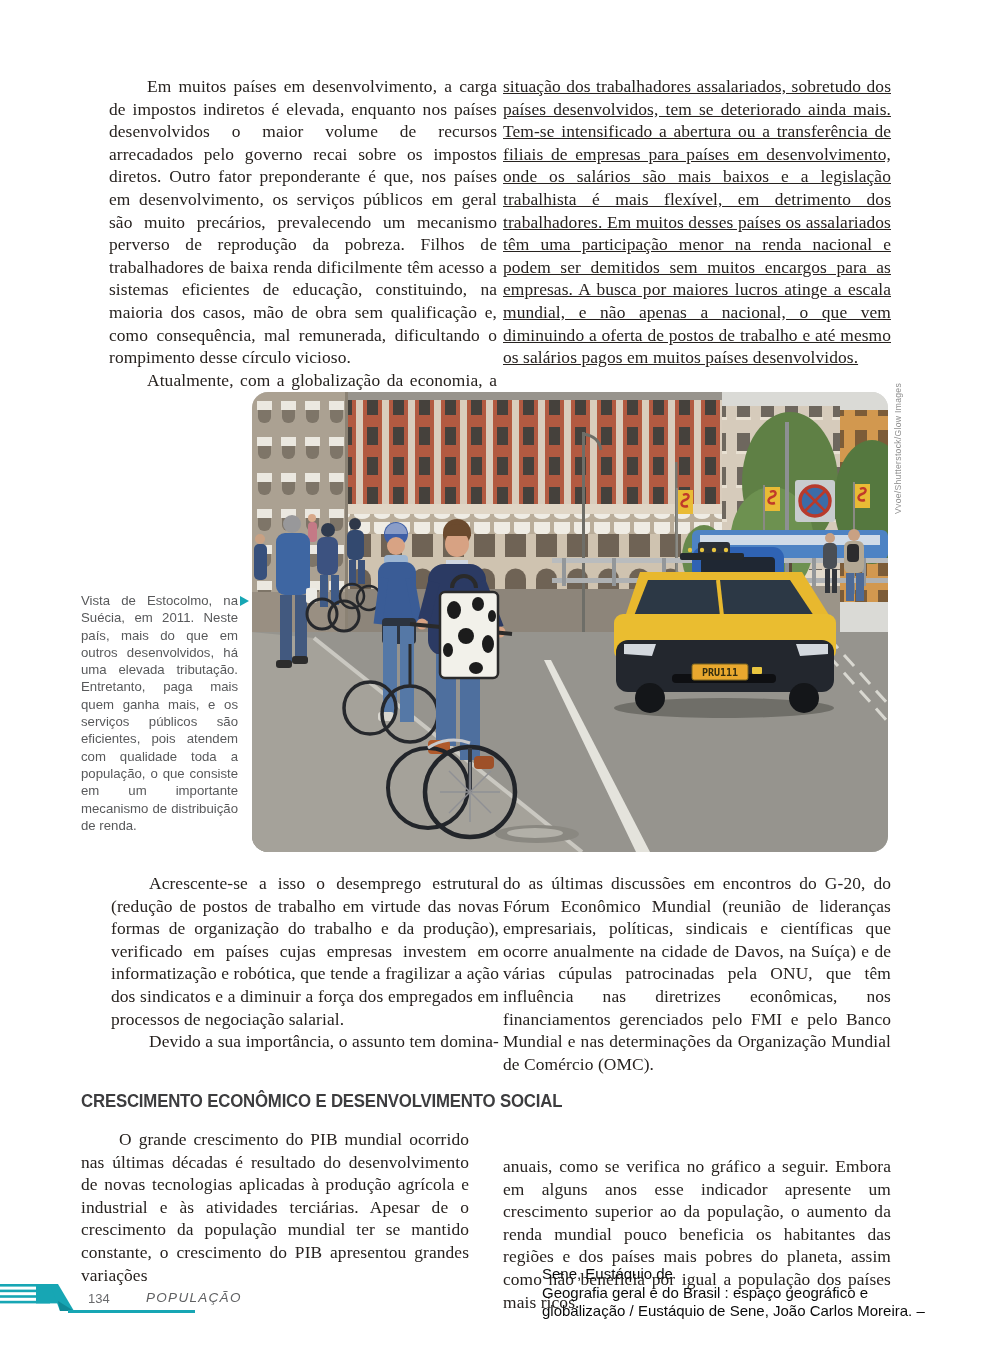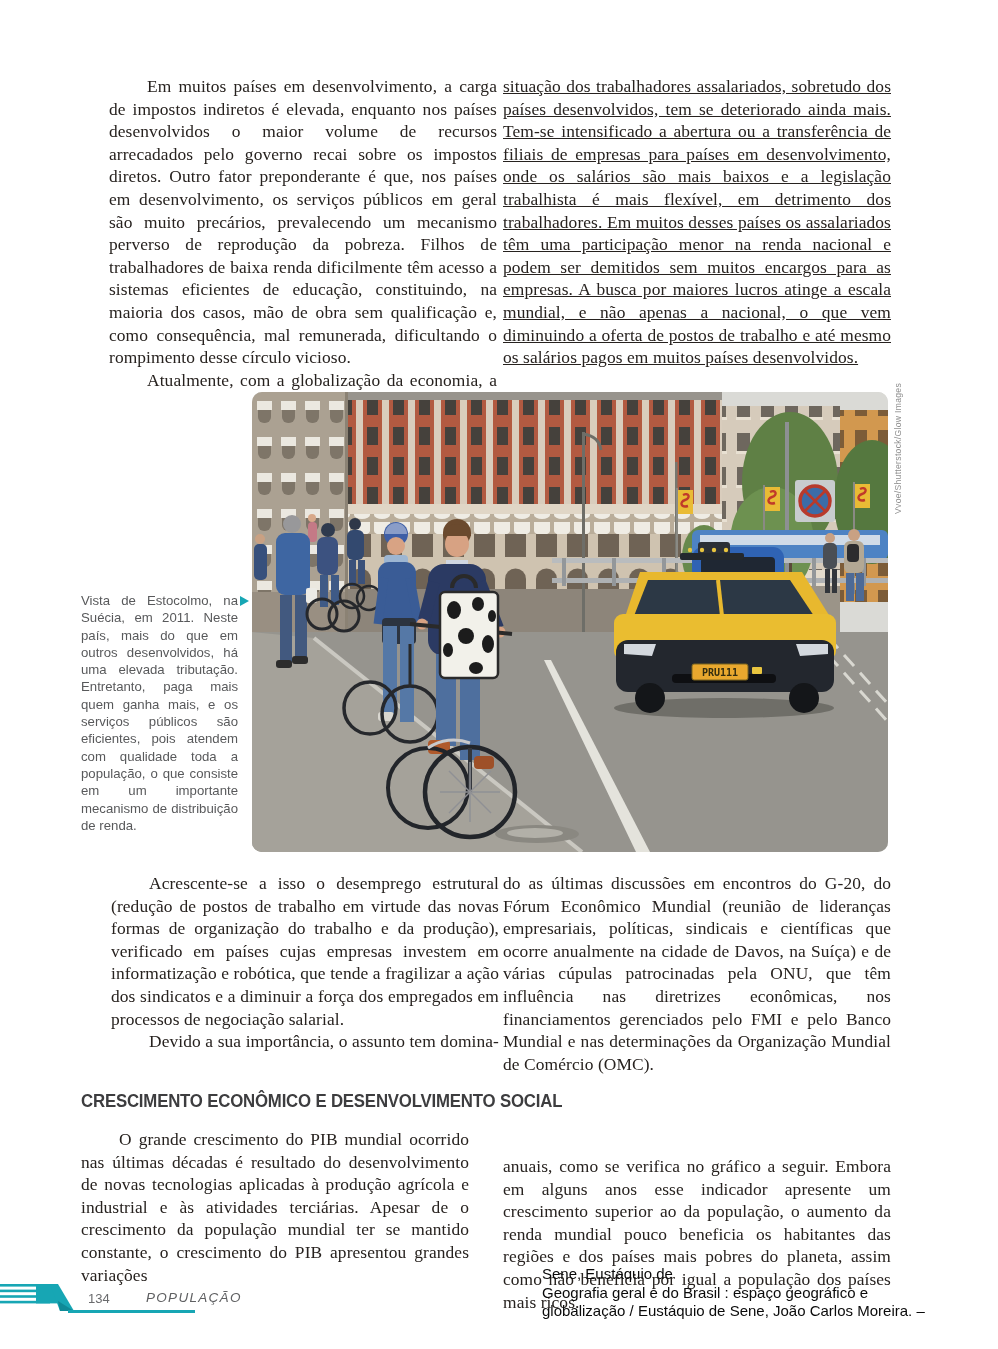--- a/index.html
+++ b/index.html
@@ -10,21 +10,21 @@
   .serifcol p{margin:0;}
   .serifcol p.indent{text-indent:38px;}
   .serifcol p.cont{text-align-last:justify;}
   .caption{position:absolute;left:81px;top:592px;width:157px;
            font-family:"Liberation Sans",sans-serif;font-size:13.2px;line-height:17.3px;
            color:#58595b;text-align:justify;}
   .caption-arrow{position:absolute;left:240px;top:596px;width:0;height:0;
            border-left:9px solid #17a6b4;border-top:5px solid transparent;
            border-bottom:5px solid transparent;}
   .photo-wrap{position:absolute;left:252px;top:392px;width:636px;height:460px;
-           border-radius:10px;overflow:hidden;background:#d9d8d4;}
+           border-radius:16px;overflow:hidden;background:#d9d8d4;}
   .credit{position:absolute;left:893px;top:514px;transform:rotate(-90deg);
            transform-origin:0 0;white-space:nowrap;
            font-family:"Liberation Sans",sans-serif;font-size:8.6px;color:#8f8f8f;
            letter-spacing:0.3px;}
   .section-heading{position:absolute;left:81px;top:1091px;width:640px;
            font-family:"Liberation Sans",sans-serif;font-weight:bold;font-size:17.5px;
            color:#3d3d3f;letter-spacing:-0.2px;transform:scaleX(0.96);transform-origin:0 0;
            white-space:nowrap;}
   .footer-num{position:absolute;left:80px;top:1291px;
            font-family:"Liberation Sans",sans-serif;font-size:13px;color:#6a6b6d;margin-left:8px;}

